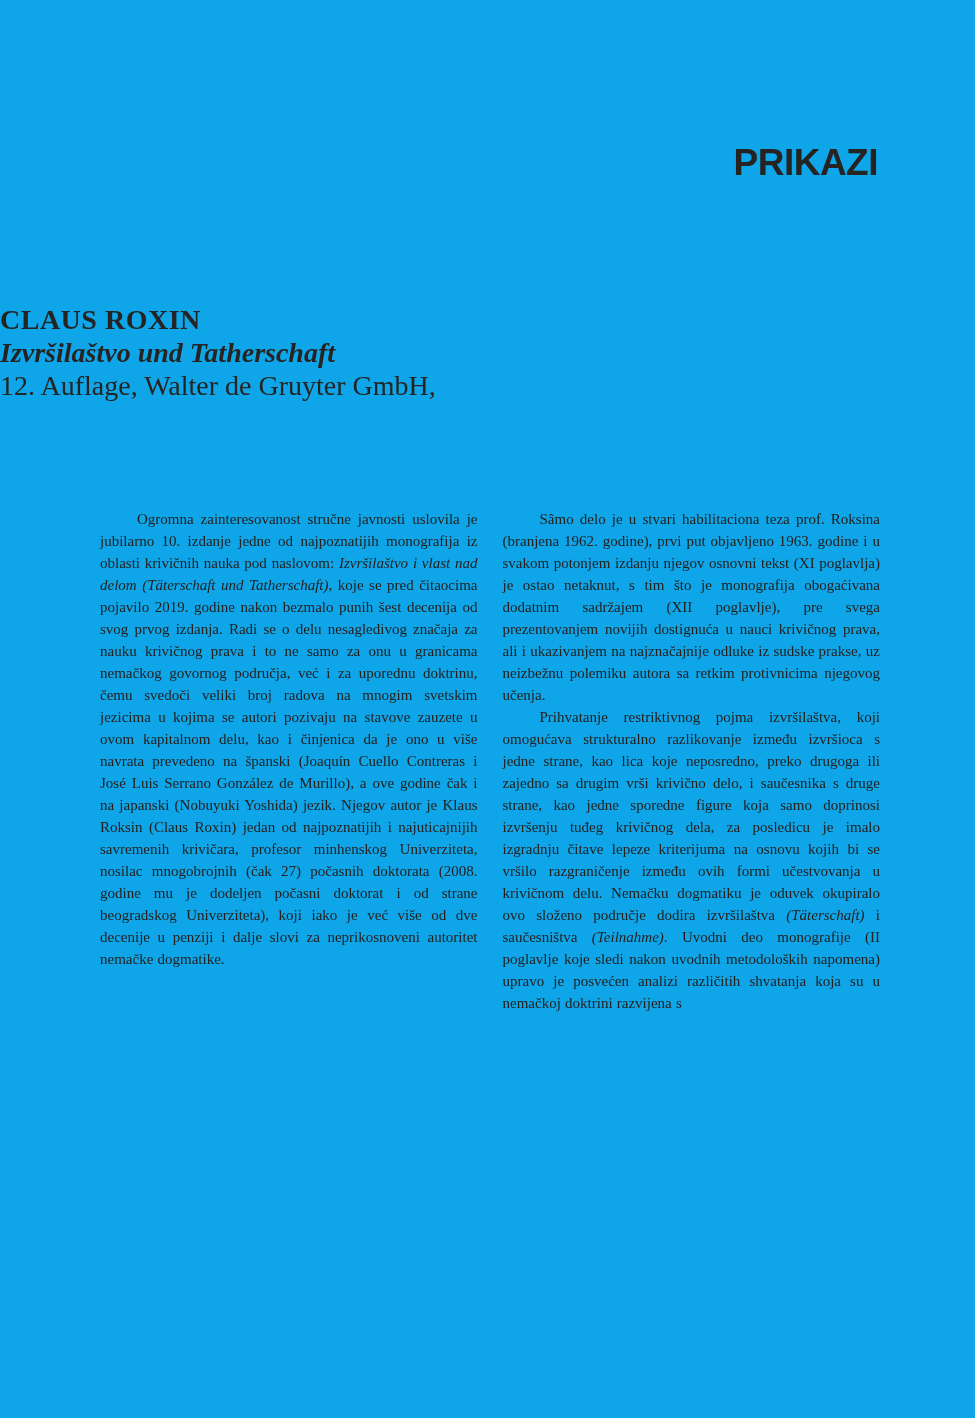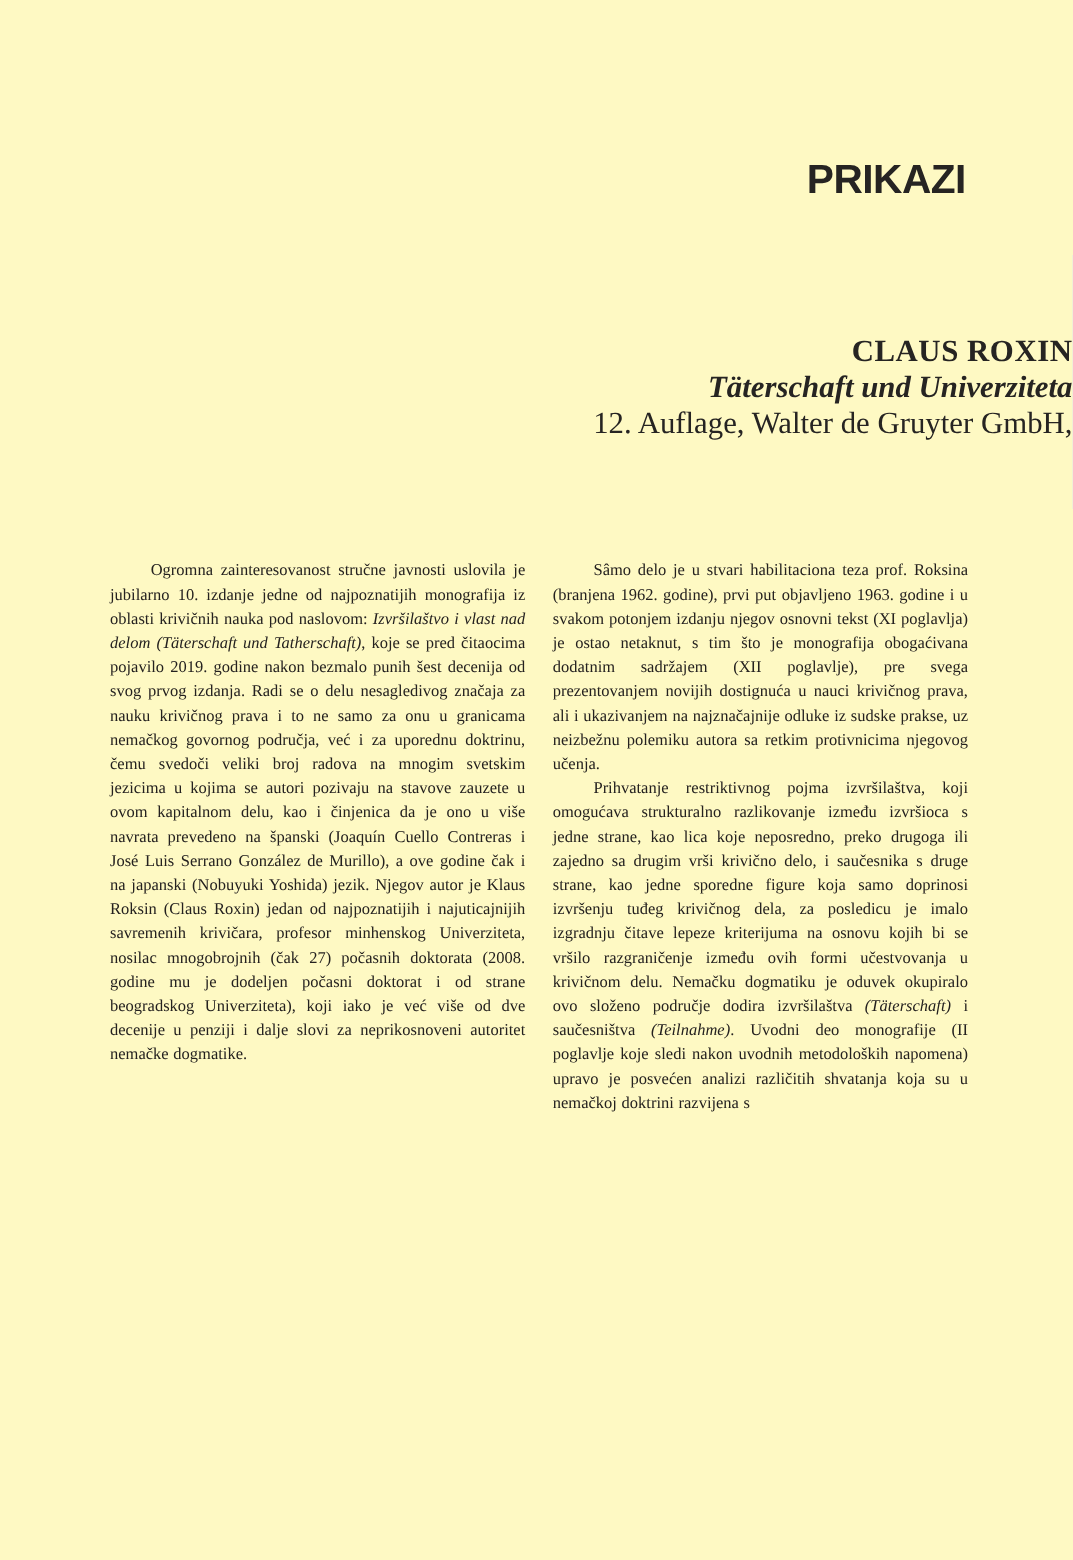--- a/index.html
+++ b/index.html
@@ -5,42 +5,42 @@
   html, body {
     margin: 0;
     padding: 0;
     background: #e8e8e8;
   }
   .page {
     position: relative;
     width: 975px;
     height: 1418px;
     margin: 0 auto;
-    background: #fef9c3;
+    background: #0ea5e9;
     overflow: hidden;
     font-family: "Liberation Serif", serif;
     color: #24211f;
   }
   .running-head {
     position: absolute;
     top: 144px;
     right: 97px;
     font-family: "Liberation Sans", sans-serif;
     font-weight: bold;
     font-size: 37px;
     line-height: 1;
     letter-spacing: -0.5px;
     color: #262422;
   }
   .title-block {
     position: absolute;
     top: 303px;
     left: 0;
     width: 975px;
-    text-align: right;
+    text-align: left;
     font-size: 28px;
     line-height: 33px;
     color: #262422;
   }
   .title-author {
     font-weight: bold;
     letter-spacing: 0.5px;
   }
   .title-work {
     font-weight: bold;
@@ -73,21 +73,21 @@
 </style>
 </head>
 <body>
 
 <div class="page">
 
   <div class="running-head">PRIKAZI</div>
 
   <div class="title-block">
     <div class="title-author">CLAUS ROXIN</div>
-    <div class="title-work">Täterschaft und Univerziteta</div>
+    <div class="title-work">Izvršilaštvo und Tatherschaft</div>
     <div class="title-edition">12. Auflage, Walter de Gruyter GmbH,</div>
   </div>
 
   <div class="columns">
     <div class="col">
         <p class="para indent"><span>Ogromna zainteresovanost stručne javnosti uslovila je jubilarno 10. izdanje jedne od najpoznatijih monografija iz oblasti krivičnih nauka pod naslovom: </span><span class="it">Izvršilaštvo i vlast nad delom</span><span> </span><span class="it">(Täterschaft und Tatherschaft)</span><span>, koje se pred čitaocima pojavilo 2019. godine nakon bezmalo punih šest decenija od svog prvog izdanja. Radi se o delu nesagledivog značaja za nauku krivičnog prava i to ne samo za onu u granicama nemačkog govornog područja, već i za uporednu doktrinu, čemu svedoči veliki broj radova na mnogim svetskim jezicima u kojima se autori pozivaju na stavove zauzete u ovom kapitalnom delu, kao i činjenica da je ono u više navrata prevedeno na španski (Joaquín Cuello Contreras i José Luis Serrano González de Murillo), a ove godine čak i na japanski (Nobuyuki Yoshida) jezik. Njegov autor je Klaus Roksin (Claus Roxin) jedan od najpoznatijih i najuticajnijih savremenih krivičara, profesor minhenskog Univerziteta, nosilac mnogobrojnih (čak 27) počasnih doktorata (2008. godine mu je dodeljen počasni doktorat i od strane beogradskog Univerziteta), koji iako je već više od dve decenije u penziji i dalje slovi za neprikosnoveni autoritet nemačke dogmatike.</span></p>
       </div>
     <div class="col">
         <p class="para indent"><span>Sâmo delo je u stvari habilitaciona teza prof. Roksina (branjena 1962. godine), prvi put objavljeno 1963. godine i u svakom potonjem izdanju njegov osnovni tekst (XI poglavlja) je ostao netaknut, s tim što je monografija obogaćivana dodatnim sadržajem (XII poglavlje), pre svega prezentovanjem novijih dostignuća u nauci krivičnog prava, ali i ukazivanjem na najznačajnije odluke iz sudske prakse, uz neizbežnu polemiku autora sa retkim protivnicima njegovog učenja.</span></p>
         <p class="para indent"><span>Prihvatanje restriktivnog pojma izvršilaštva, koji omogućava strukturalno razlikovanje između izvršioca s jedne strane, kao lica koje neposredno, preko drugoga ili zajedno sa drugim vrši krivično delo, i saučesnika s druge strane, kao jedne sporedne figure koja samo doprinosi izvršenju tuđeg krivičnog dela, za posledicu je imalo izgradnju čitave lepeze kriterijuma na osnovu kojih bi se vršilo razgraničenje između ovih formi učestvovanja u krivičnom delu. Nemačku dogmatiku je oduvek okupiralo ovo složeno područje dodira izvršilaštva </span><span class="it">(Täterschaft)</span><span> i saučesništva </span><span class="it">(Teilnahme)</span><span>. Uvodni deo monografije (II poglavlje koje sledi nakon uvodnih metodoloških napomena) upravo je posvećen analizi različitih shvatanja koja su u nemačkoj doktrini razvijena s</span></p>

